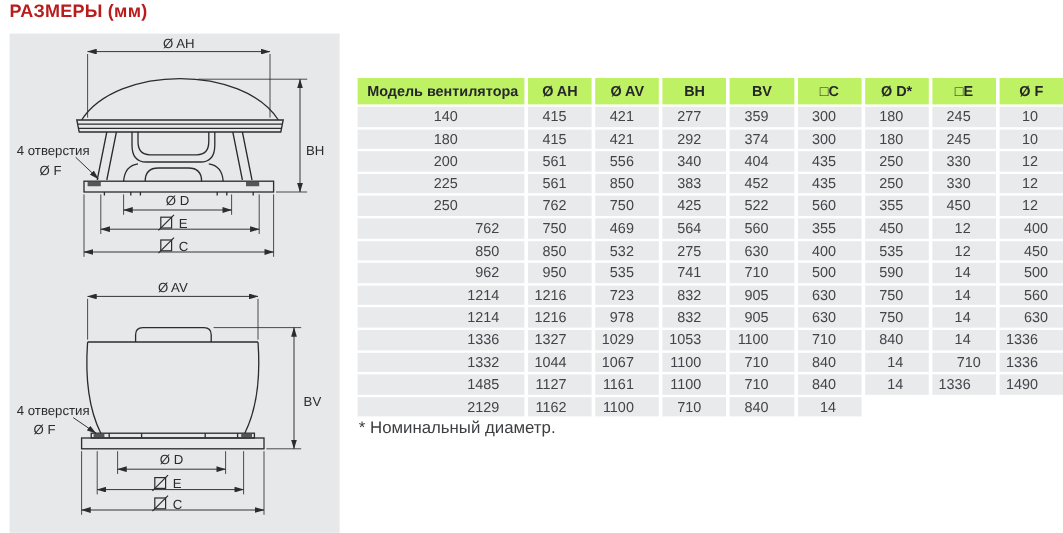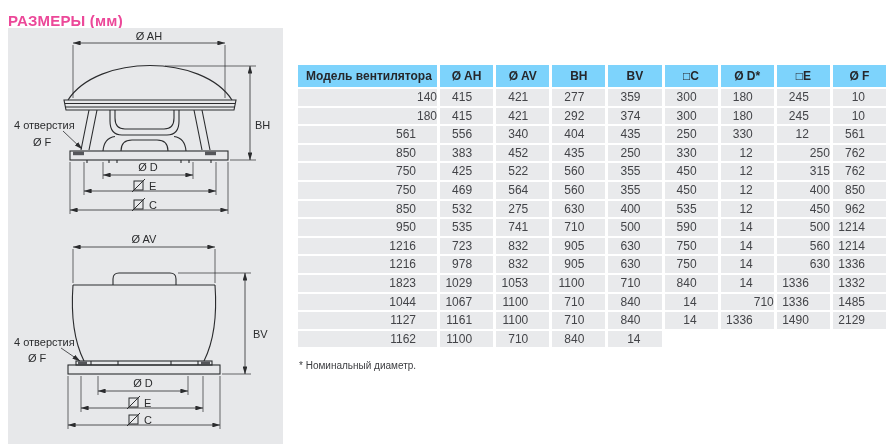--- a/index.html
+++ b/index.html
@@ -1,55 +1,55 @@
 <!DOCTYPE html>
 <html><head>
 <meta charset="utf-8">
 <style>
   html,body{margin:0;padding:0;}
   body{
     width:886px;height:444px;position:relative;overflow:hidden;background:#ffffff;
     font-family:"Liberation Sans","DejaVu Sans",sans-serif;
   }
   .title{
-    position:absolute;left:8px;top:12px;font-size:15px;font-weight:bold;
-    color:#ec4899;letter-spacing:.2px;
+    position:absolute;left:8px;top:1px;font-size:15px;font-weight:bold;
+    color:#b91c1c;letter-spacing:.2px;
   }
   .panel{
     position:absolute;left:8px;top:28px;width:275px;height:416px;background:#e7e8ea;
   }
   .panel svg{display:block;}
   svg text{
     font-family:"Liberation Sans","DejaVu Sans",sans-serif;
     font-size:11px;fill:#2b2c2e;
   }
   .obj{stroke:#2b2c2e;stroke-width:1.1;fill:none;}
   .dim{stroke:#2b2c2e;stroke-width:.8;fill:none;}
   .ext{stroke:#2b2c2e;stroke-width:.7;fill:none;}
   .dark{fill:#55565a;stroke:none;}
   .sq{stroke:#2b2c2e;stroke-width:1;fill:none;}
   .dims-table{
     position:absolute;left:298px;top:65px;width:588px;
     display:grid;grid-template-columns:139px repeat(8,1fr);
     column-gap:3px;row-gap:2px;
   }
   .th{
-    box-sizing:border-box;background:#7dd3fc;height:22px;line-height:22px;
+    box-sizing:border-box;background:#bef264;height:22px;line-height:22px;
     font-size:12px;font-weight:bold;color:#26272b;text-align:center;
     white-space:nowrap;overflow:hidden;
   }
   .th.model{text-align:left;padding-left:8px;}
   .td{
     box-sizing:border-box;background:#e9eaec;height:16.6px;line-height:16.6px;
     font-size:12px;color:#434448;text-align:right;padding-right:21px;
     white-space:nowrap;overflow:hidden;
   }
-  .td.model{text-align:right;padding-left:8px;padding-right:0;}
+  .td.model{text-align:center;padding-left:8px;padding-right:0;}
   .footnote{
-    position:absolute;left:299px;top:360px;font-size:10px;color:#3c3d40;
+    position:absolute;left:299px;top:348px;font-size:14px;color:#3c3d40;
   }
 </style>
 </head>
 <body>
 
 <div class="title">РАЗМЕРЫ (мм)</div>
 
 <div class="panel">
 
   <svg width="275" height="197" viewBox="0 0 275 197">
@@ -221,46 +221,47 @@
     <div class="td">10</div>
     <div class="td model">180</div>
     <div class="td">415</div>
     <div class="td">421</div>
     <div class="td">292</div>
     <div class="td">374</div>
     <div class="td">300</div>
     <div class="td">180</div>
     <div class="td">245</div>
     <div class="td">10</div>
+    <div class="td model">200</div>
     <div class="td">561</div>
     <div class="td">556</div>
     <div class="td">340</div>
     <div class="td">404</div>
     <div class="td">435</div>
     <div class="td">250</div>
     <div class="td">330</div>
     <div class="td">12</div>
+    <div class="td model">225</div>
     <div class="td">561</div>
     <div class="td">850</div>
     <div class="td">383</div>
     <div class="td">452</div>
     <div class="td">435</div>
     <div class="td">250</div>
     <div class="td">330</div>
     <div class="td">12</div>
     <div class="td model">250</div>
     <div class="td">762</div>
     <div class="td">750</div>
     <div class="td">425</div>
     <div class="td">522</div>
     <div class="td">560</div>
     <div class="td">355</div>
     <div class="td">450</div>
     <div class="td">12</div>
-    <div class="td model">315</div>
     <div class="td">762</div>
     <div class="td">750</div>
     <div class="td">469</div>
     <div class="td">564</div>
     <div class="td">560</div>
     <div class="td">355</div>
     <div class="td">450</div>
     <div class="td">12</div>
     <div class="td model">400</div>
     <div class="td">850</div>
@@ -293,21 +294,21 @@
     <div class="td">1214</div>
     <div class="td">1216</div>
     <div class="td">978</div>
     <div class="td">832</div>
     <div class="td">905</div>
     <div class="td">630</div>
     <div class="td">750</div>
     <div class="td">14</div>
     <div class="td model">630</div>
     <div class="td">1336</div>
-    <div class="td">1823</div>
+    <div class="td">1327</div>
     <div class="td">1029</div>
     <div class="td">1053</div>
     <div class="td">1100</div>
     <div class="td">710</div>
     <div class="td">840</div>
     <div class="td">14</div>
     <div class="td">1336</div>
     <div class="td">1332</div>
     <div class="td">1044</div>
     <div class="td">1067</div>

